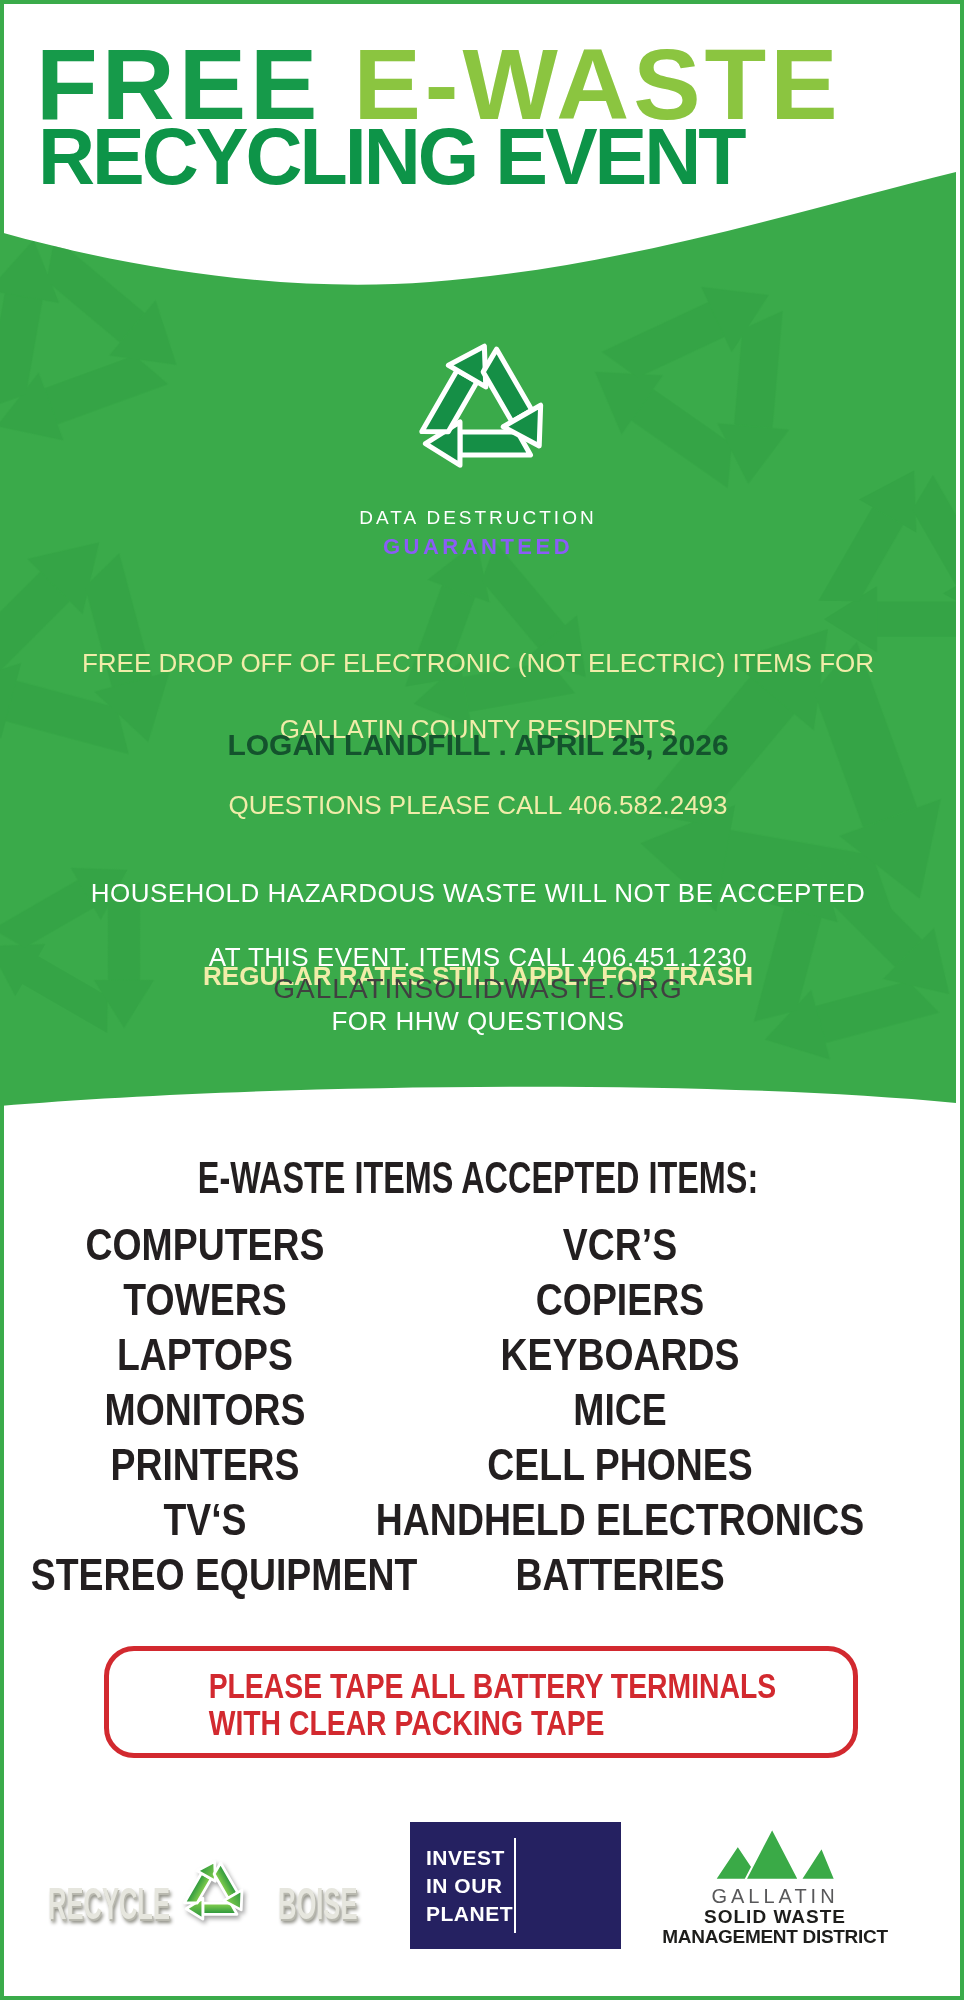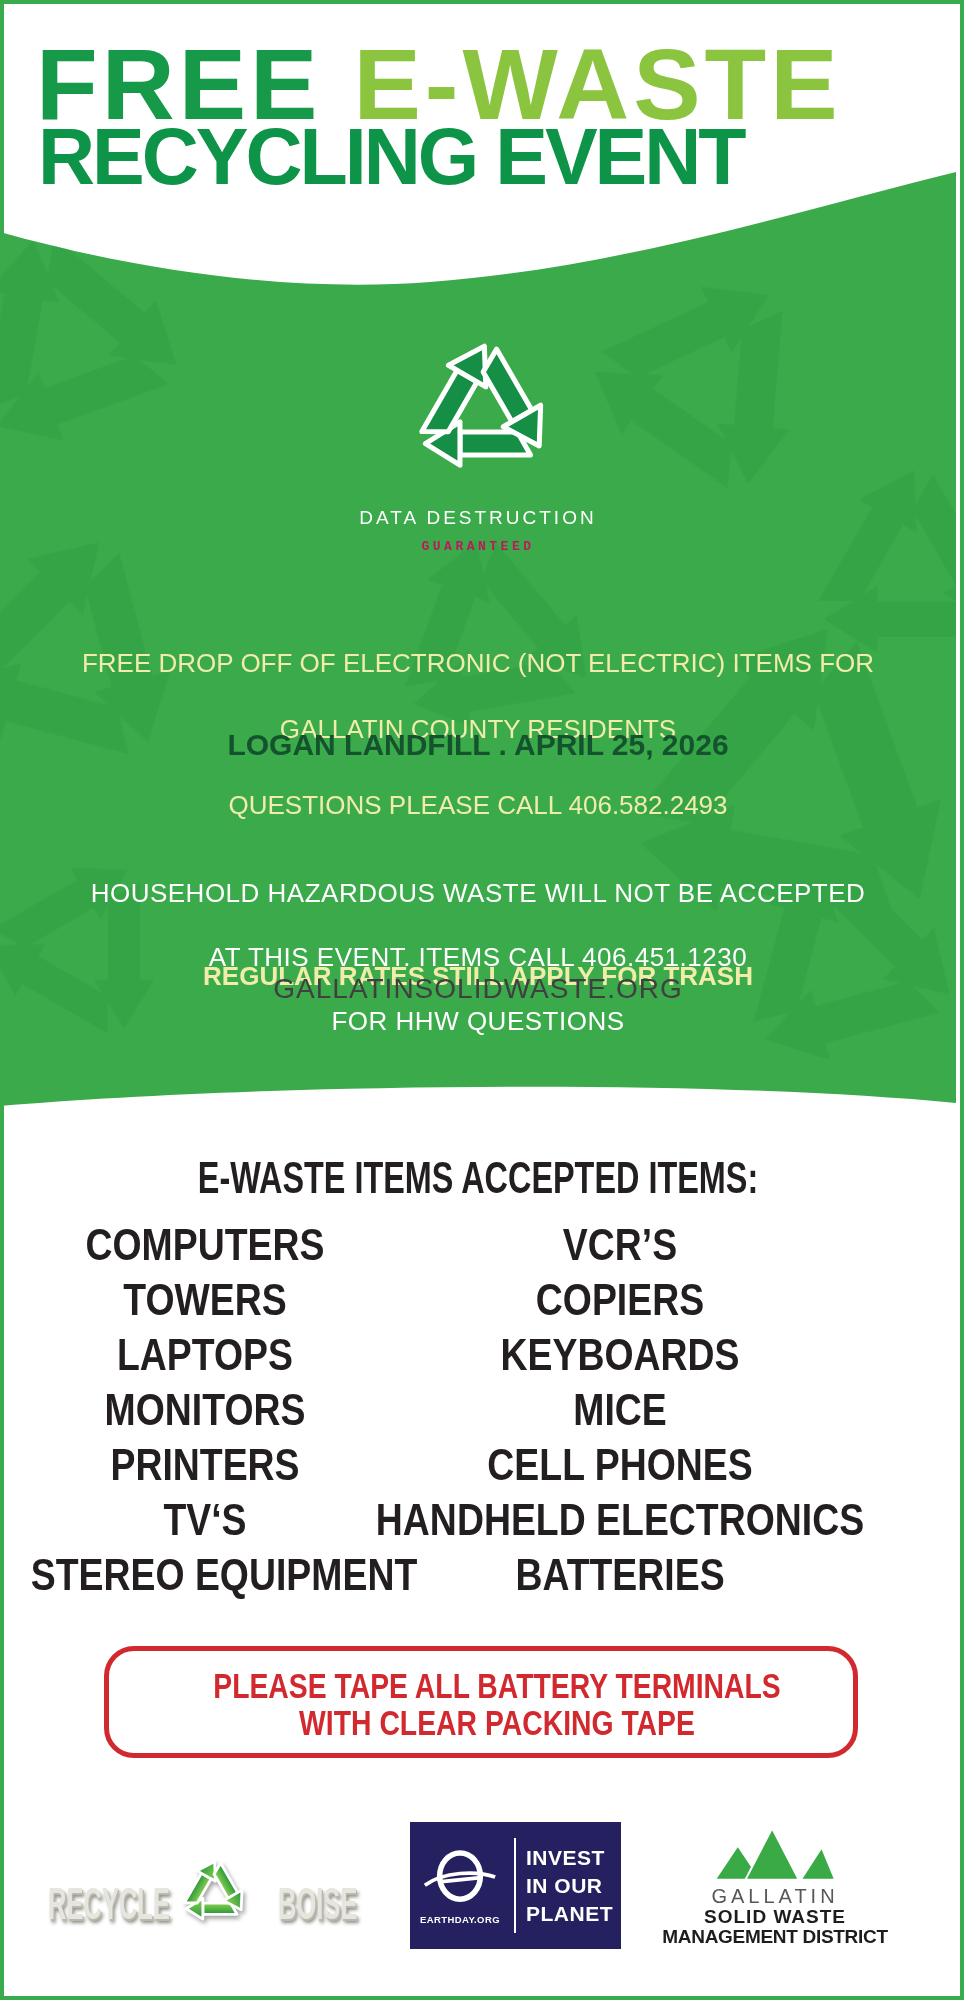--- a/index.html
+++ b/index.html
@@ -25,21 +25,21 @@
     font-size:79px;font-weight:bold;letter-spacing:-3px;line-height:1;
     color:#0d9448;white-space:nowrap;
   }
   
   .green-zone{top:170px;left:0;width:956px;height:945px;}
   
   .main-recycle{top:330px;left:388px;width:190px;height:158px;}
   
   .gz-text{left:0;width:956px;text-align:center;white-space:pre-line;}
   .tagline1{top:506px;font-size:19px;letter-spacing:3px;color:#ffffff;line-height:24px;}
-  .tagline2{top:536px;font-size:13px;font-weight:bold;letter-spacing:3.5px;color:#be185d;line-height:22px;font-family:Liberation Mono, monospace;}
+  .tagline2{top:536px;font-size:22px;font-weight:bold;letter-spacing:3.5px;color:#8b5cf6;line-height:22px;}
   .intro{top:614px;font-size:26px;color:#f1eca9;line-height:33px;}
   .event{top:685px;font-size:30px;font-weight:bold;color:#14532d;line-height:40px;}
   .questions{top:790px;font-size:26px;color:#f1eca9;line-height:30px;}
   .hhw{top:845px;font-size:26px;color:#ffffff;line-height:32px;letter-spacing:0.5px;}
   .rates{top:961px;font-size:26px;font-weight:bold;color:#f1eca9;line-height:30px;}
   .website{top:974px;font-size:28px;color:#404040;line-height:30px;letter-spacing:1px;}
   
   .accepted-heading{
     top:1151px;left:0;width:956px;text-align:center;
     font-size:45px;font-weight:bold;color:#231f20;line-height:54px;
@@ -47,21 +47,21 @@
   }
   .col{top:1217px;color:#231f20;font-size:44px;font-weight:bold;line-height:55px;
        text-align:center;transform:scaleX(0.85);transform-origin:center top;}
   .col-left{left:0;width:410px;}
   .col-right{left:285px;width:670px;}
   .col div{white-space:nowrap;}
   
   .notice-box{
     top:1646px;left:104px;width:754px;height:112px;
     border:5px solid #d2292f;border-radius:30px;box-sizing:border-box;
-    text-align:center;
+    text-align:left;
     padding-left:32px;
   }
   .notice-text{
     padding-top:16px;font-size:35px;font-weight:bold;color:#d2292f;line-height:37px;
     transform:scaleX(0.81);transform-origin:center top;white-space:nowrap;
   }
   
   .boise-word{
     font-size:44px;font-weight:bold;color:#e6e6de;line-height:44px;white-space:nowrap;
     text-shadow:2px 2px 0 #b9b9af, 4px 4px 5px #8a8a80;
@@ -192,28 +192,20 @@
     <span class="boise-word">RECYCLE</span>
   </div>
   <svg class="abs boise-recycle" viewBox="-6 10 132 104">
     <use href="#recycle-shape" fill="url(#boise-grad)" stroke="#ffffff" stroke-width="4" stroke-linejoin="round"></use>
   </svg>
   <div class="abs" style="top:1882px;left:278px;">
     <span class="boise-word">BOISE</span>
   </div>
 
   <div class="abs earthday-box">
-    <div class="ed-left">
-      <svg width="74" height="62" viewBox="0 0 80 66">
-        <ellipse cx="40" cy="32" rx="22" ry="25" fill="none" stroke="#ffffff" stroke-width="6"></ellipse>
-        <path d="M2,42 C22,27 58,26 78,33" fill="none" stroke="#ffffff" stroke-width="4"></path>
-        <path d="M20,38 L60,34" stroke="#ffffff" stroke-width="4"></path>
-      </svg>
-      <div class="ed-org nw">EARTHDAY.ORG</div>
-    </div>
     <div class="ed-divider"></div>
     <div class="ed-right">
       <div class="nw">INVEST</div>
       <div class="nw">IN OUR</div>
       <div class="nw">PLANET</div>
     </div>
   </div>
 
   <div class="abs gallatin">
     <svg class="g-tris" viewBox="0 0 130 58">

